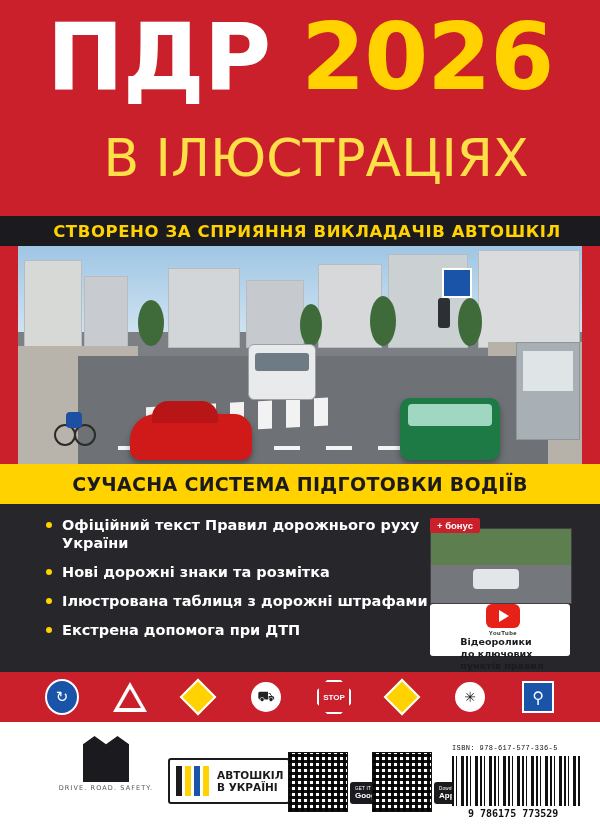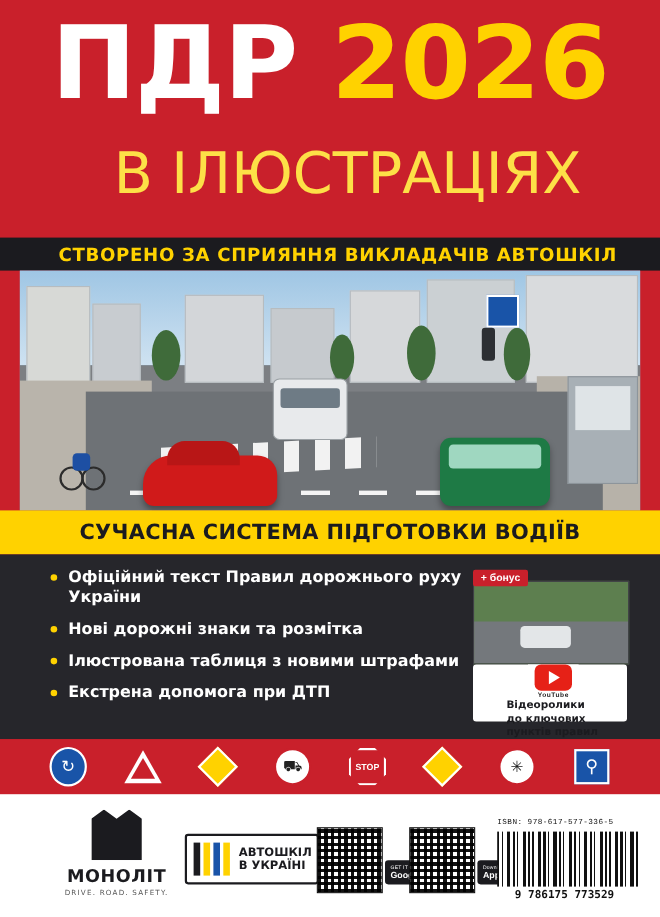--- a/index.html
+++ b/index.html
@@ -178,21 +178,21 @@
   </div>
 
   <div class="yellow">
     <span>СУЧАСНА СИСТЕМА ПІДГОТОВКИ ВОДІЇВ</span>
   </div>
 
   <div class="dark">
     <div class="bullets">
       <div class="bullet">Офіційний текст Правил дорожнього руху України</div>
       <div class="bullet">Нові дорожні знаки та розмітка</div>
-      <div class="bullet">Ілюстрована таблиця з новими штрафами</div>
+      <div class="bullet">Ілюстрована таблиця з дорожні штрафами</div>
       <div class="bullet">Екстрена допомога при ДТП</div>
     </div>
 
     <div class="bonus">
       <div class="bonus-tag">+ бонус</div>
       <div class="bonus-photo">
         <div class="bp-road"></div>
         <div class="bp-car"></div>
       </div>
       <div class="bonus-box">
@@ -232,21 +232,20 @@
         <div class="s-white">✳</div>
       </div>
     <div class="sign">
         <div class="s-sq">⚲</div>
       </div>
   </div>
 
   <div class="footer">
     <div class="logo">
       <div class="logo-mark"></div>
-      <div class="logo-name">МОНОЛІТ</div>
       <div class="logo-tag">DRIVE. ROAD. SAFETY.</div>
     </div>
 
     <div class="made">
       <div class="made-bars">
         <i class="mb1"></i>
           <i class="mb2"></i>
           <i class="mb3"></i>
           <i class="mb4"></i>
       </div>

